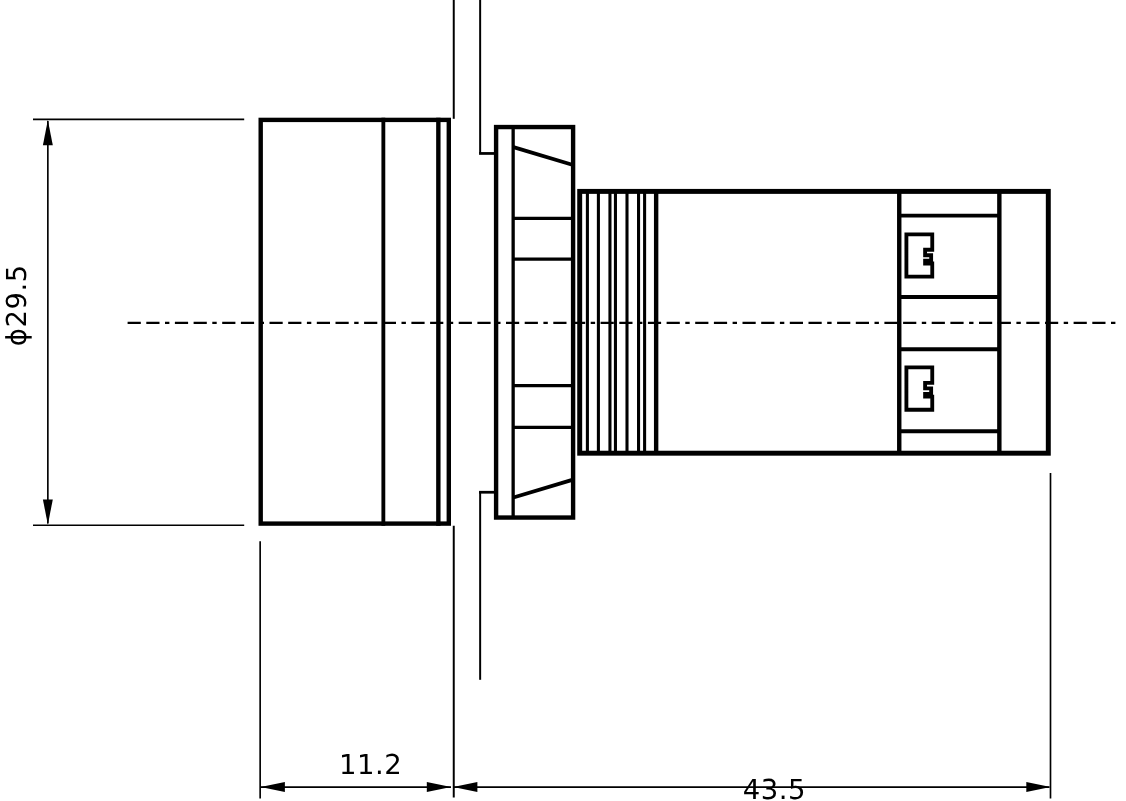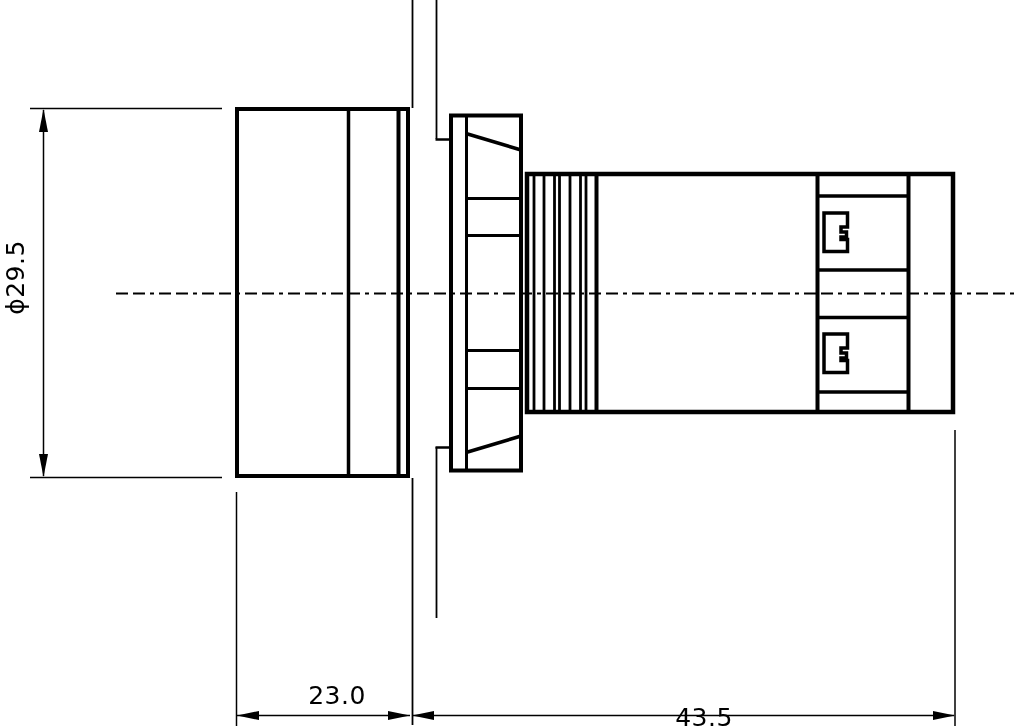--- a/index.html
+++ b/index.html
@@ -123,17 +123,17 @@
     <g stroke="#000" stroke-width="1.5" fill="none">
       <line x1="955" y1="430" x2="955" y2="726"></line>
       <line x1="412" y1="715.5" x2="954" y2="715.5"></line>
       <polygon points="412,715.5 434,711 434,720" fill="#000" stroke="none"></polygon>
       <polygon points="955,715.5 933,711 933,720" fill="#000" stroke="none"></polygon>
     </g>
   </svg>
 
   <div class="dim-label vertical" style="left:-45px; top:264px; width:120px;">ϕ29.5</div>
 
-  <div class="dim-label" style="left:287px; top:682px; width:100px;">23.0</div>
+  <div class="dim-label" style="left:287px; top:682px; width:100px;">11.2</div>
 
   <div class="dim-label" style="left:654px; top:680px; width:100px;margin-top:24px;">43.5</div>
 
 </div>
 
 </body></html>

